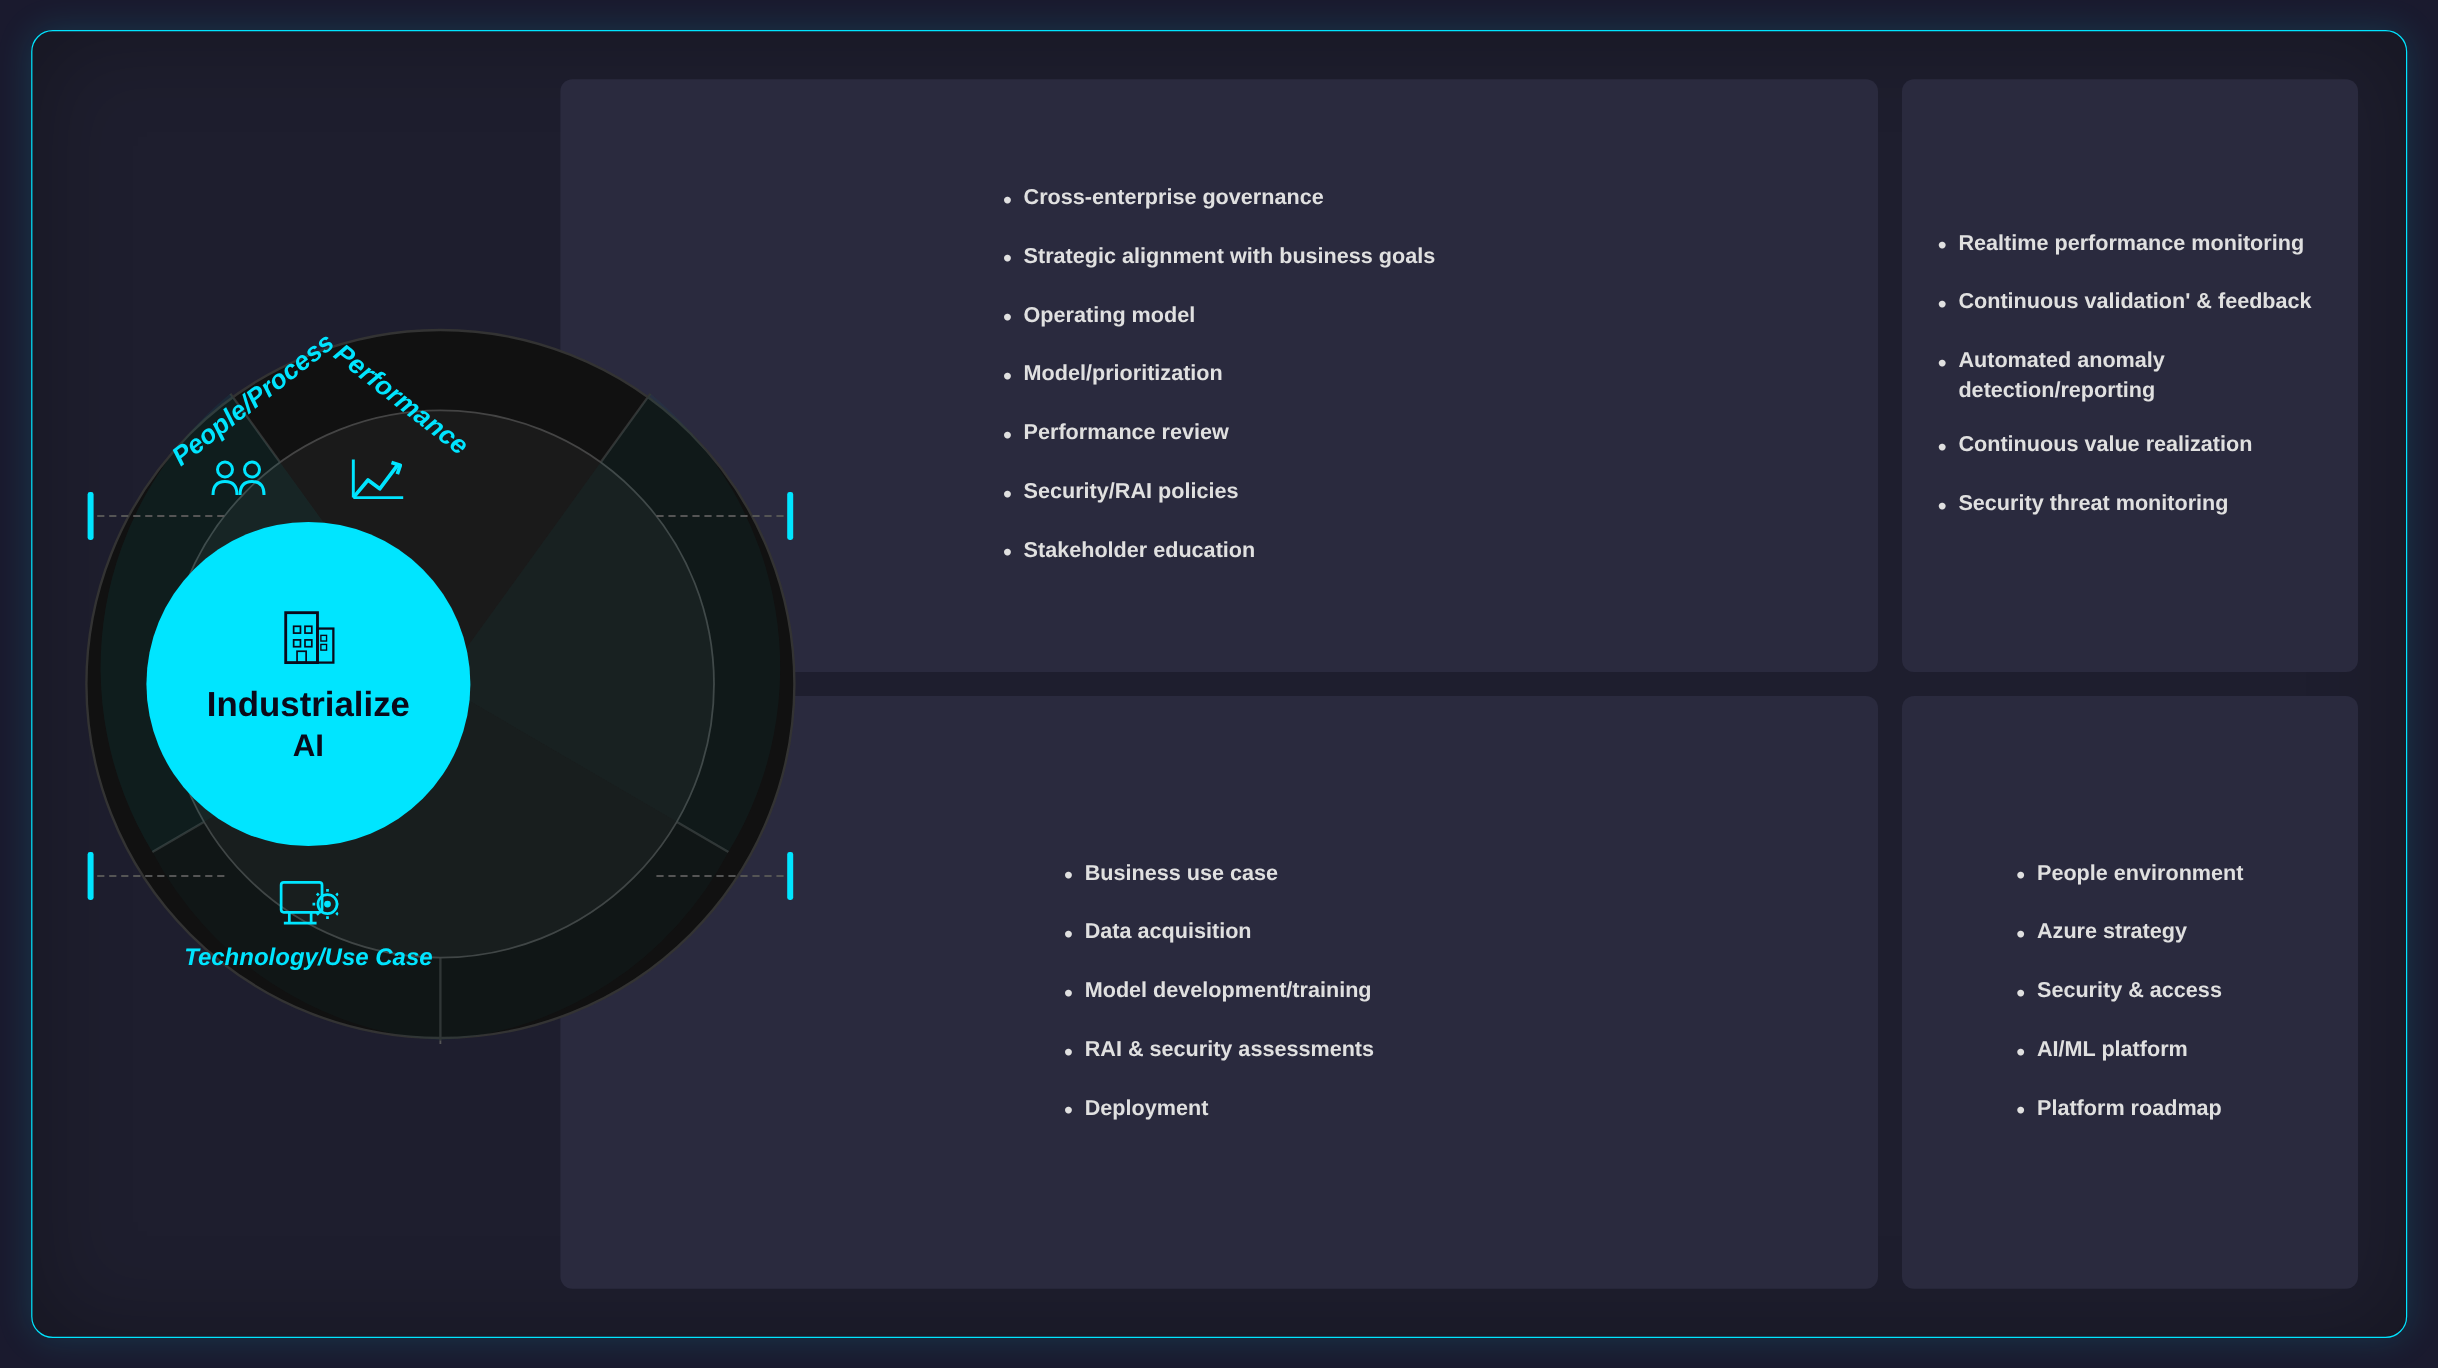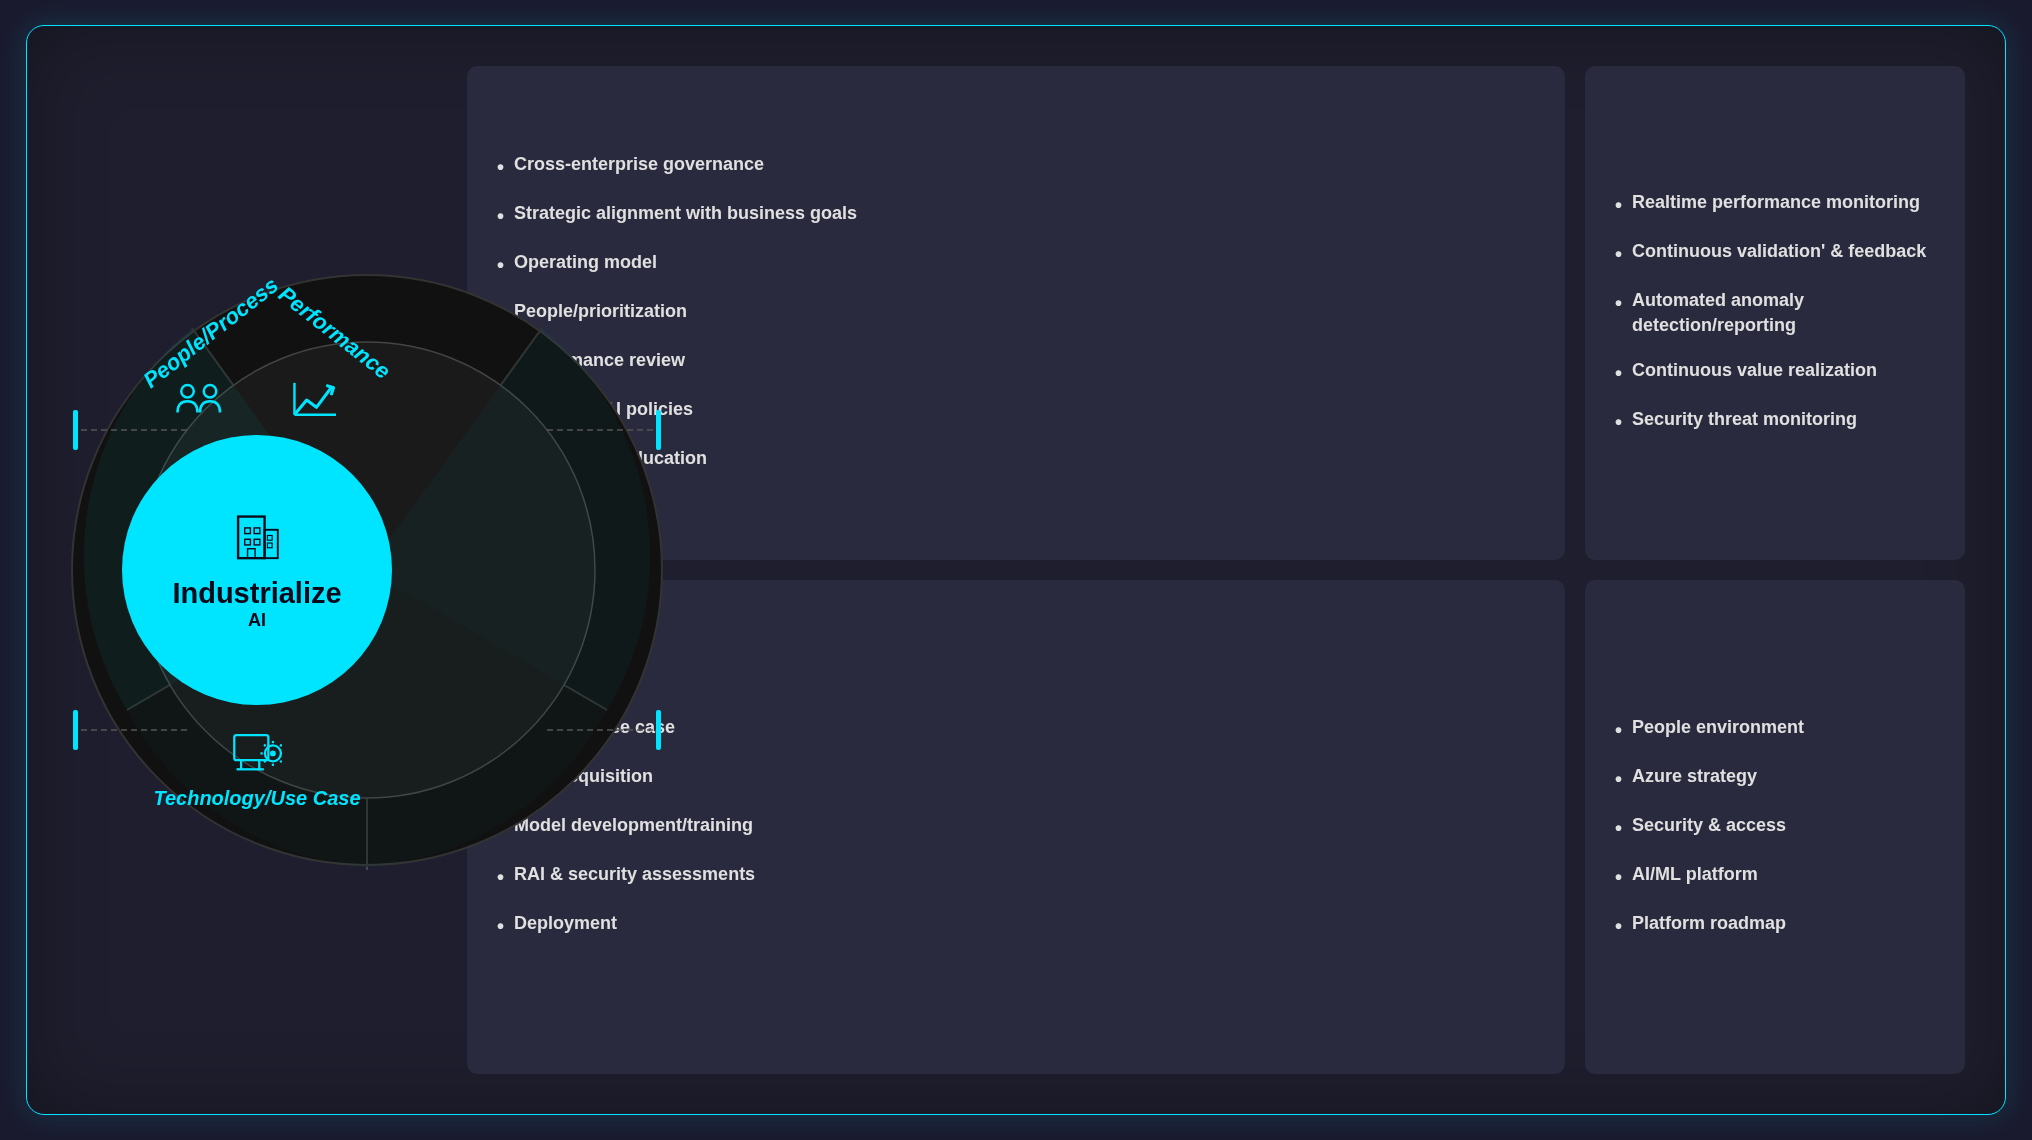--- a/index.html
+++ b/index.html
@@ -38,20 +38,21 @@
     }
 
     .info-box {
       background: #2a2a3e;
       border-radius: 10px;
       padding: 30px 30px;
       height: 100%;
       display: flex;
       flex-direction: column;
       justify-content: center;
+      align-items: center;
     }
 
     .info-box ul {
       list-style: none;
       padding: 0;
     }
 
     .info-box ul li {
       color: #e0e0e0;
       font-size: 18px;
@@ -109,21 +110,21 @@
     }
 
     .center-circle .title-line1 {
       font-size: 29px;
       font-weight: 700;
       color: #0a0a1a;
       line-height: 1.2;
     }
 
     .center-circle .title-line2 {
-      font-size: 18px;
+      font-size: 26px;
       font-weight: 700;
       color: #0a0a1a;
     }
 
     
     .segment-label {
       position: absolute;
       font-size: 22px;
       font-weight: 700;
       color: #00e5ff;
@@ -197,21 +198,21 @@
 <body>
 
 <div class="outer-container">
   <div class="main-layout">
 
     <div class="info-box">
       <ul>
         <li>Cross-enterprise governance</li>
         <li>Strategic alignment with business goals</li>
         <li>Operating model</li>
-        <li>People/prioritization</li>
+        <li>Model/prioritization</li>
         <li>Performance review</li>
         <li>Security/RAI policies</li>
         <li>Stakeholder education</li>
       </ul>
     </div>
 
     <div class="center-area">
       <div class="circle-container">
 
         <svg class="circle-svg" viewBox="0 0 600 600">

